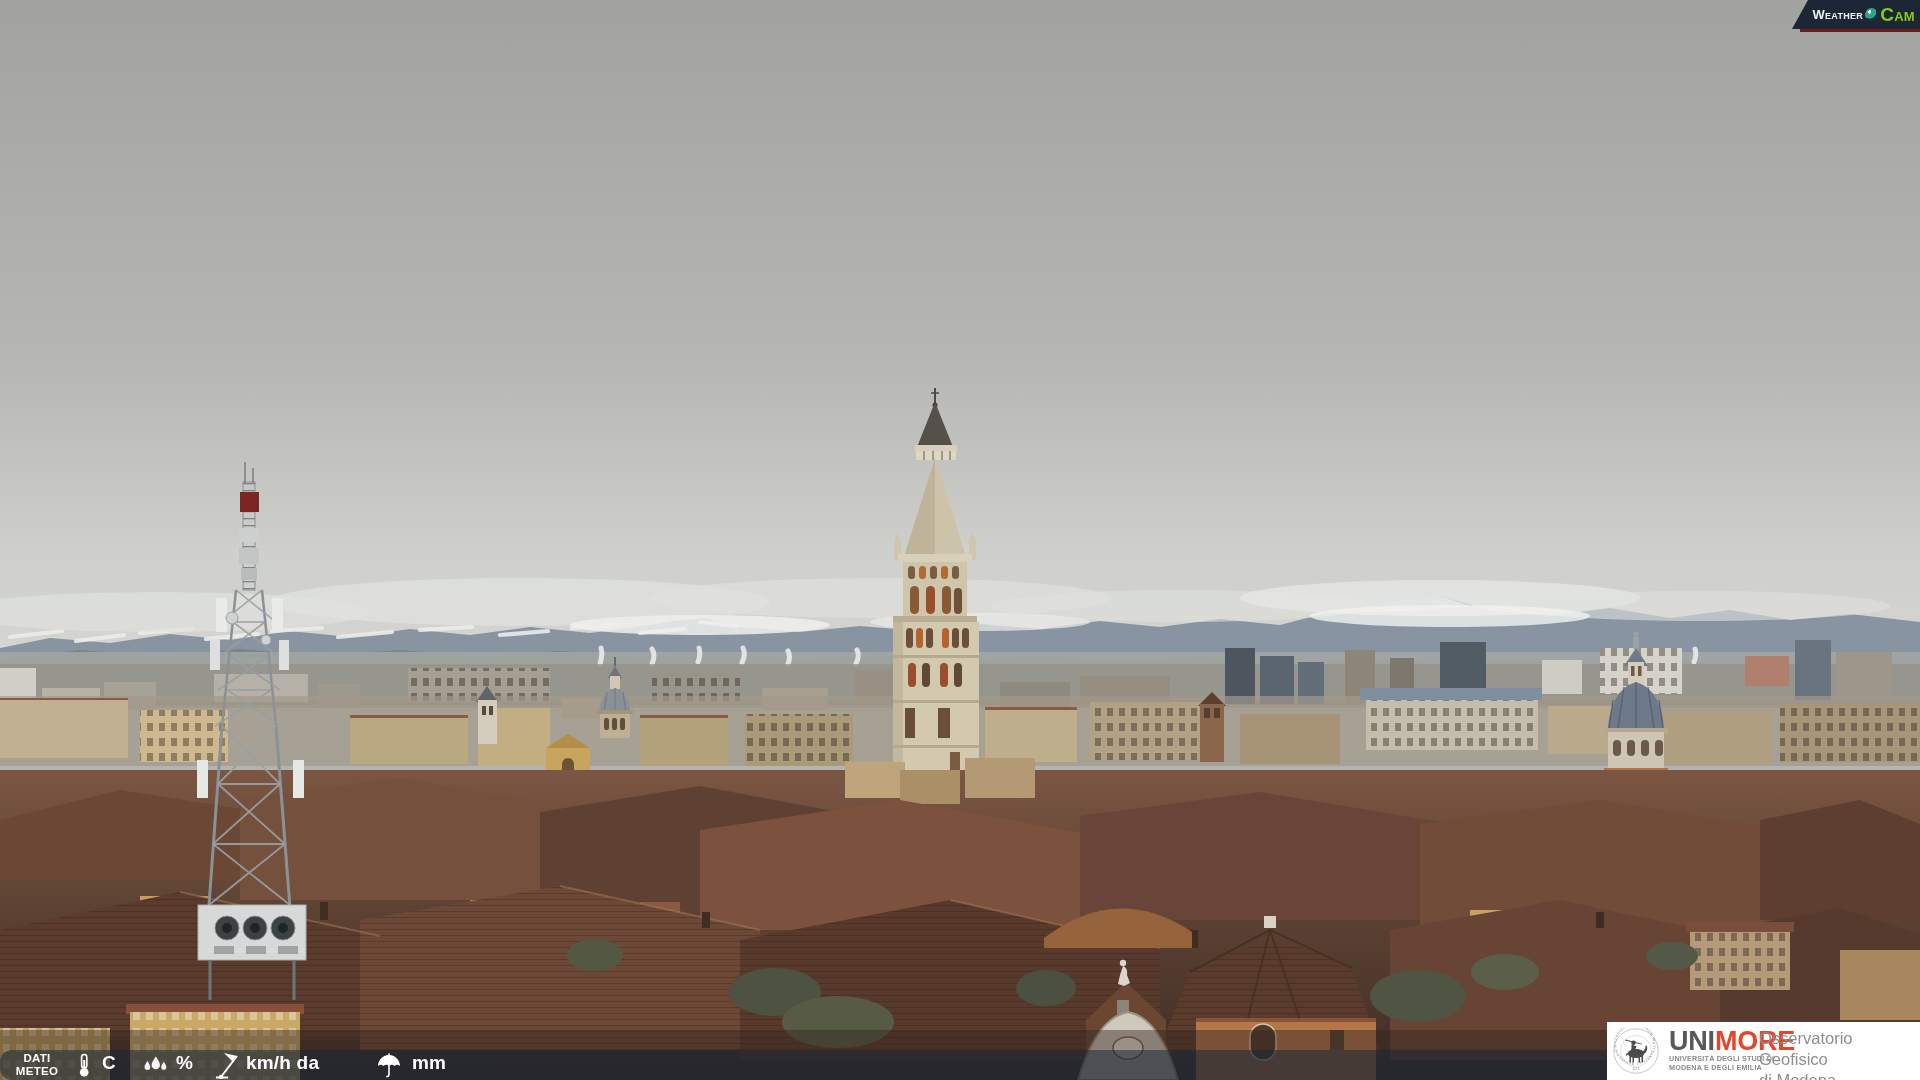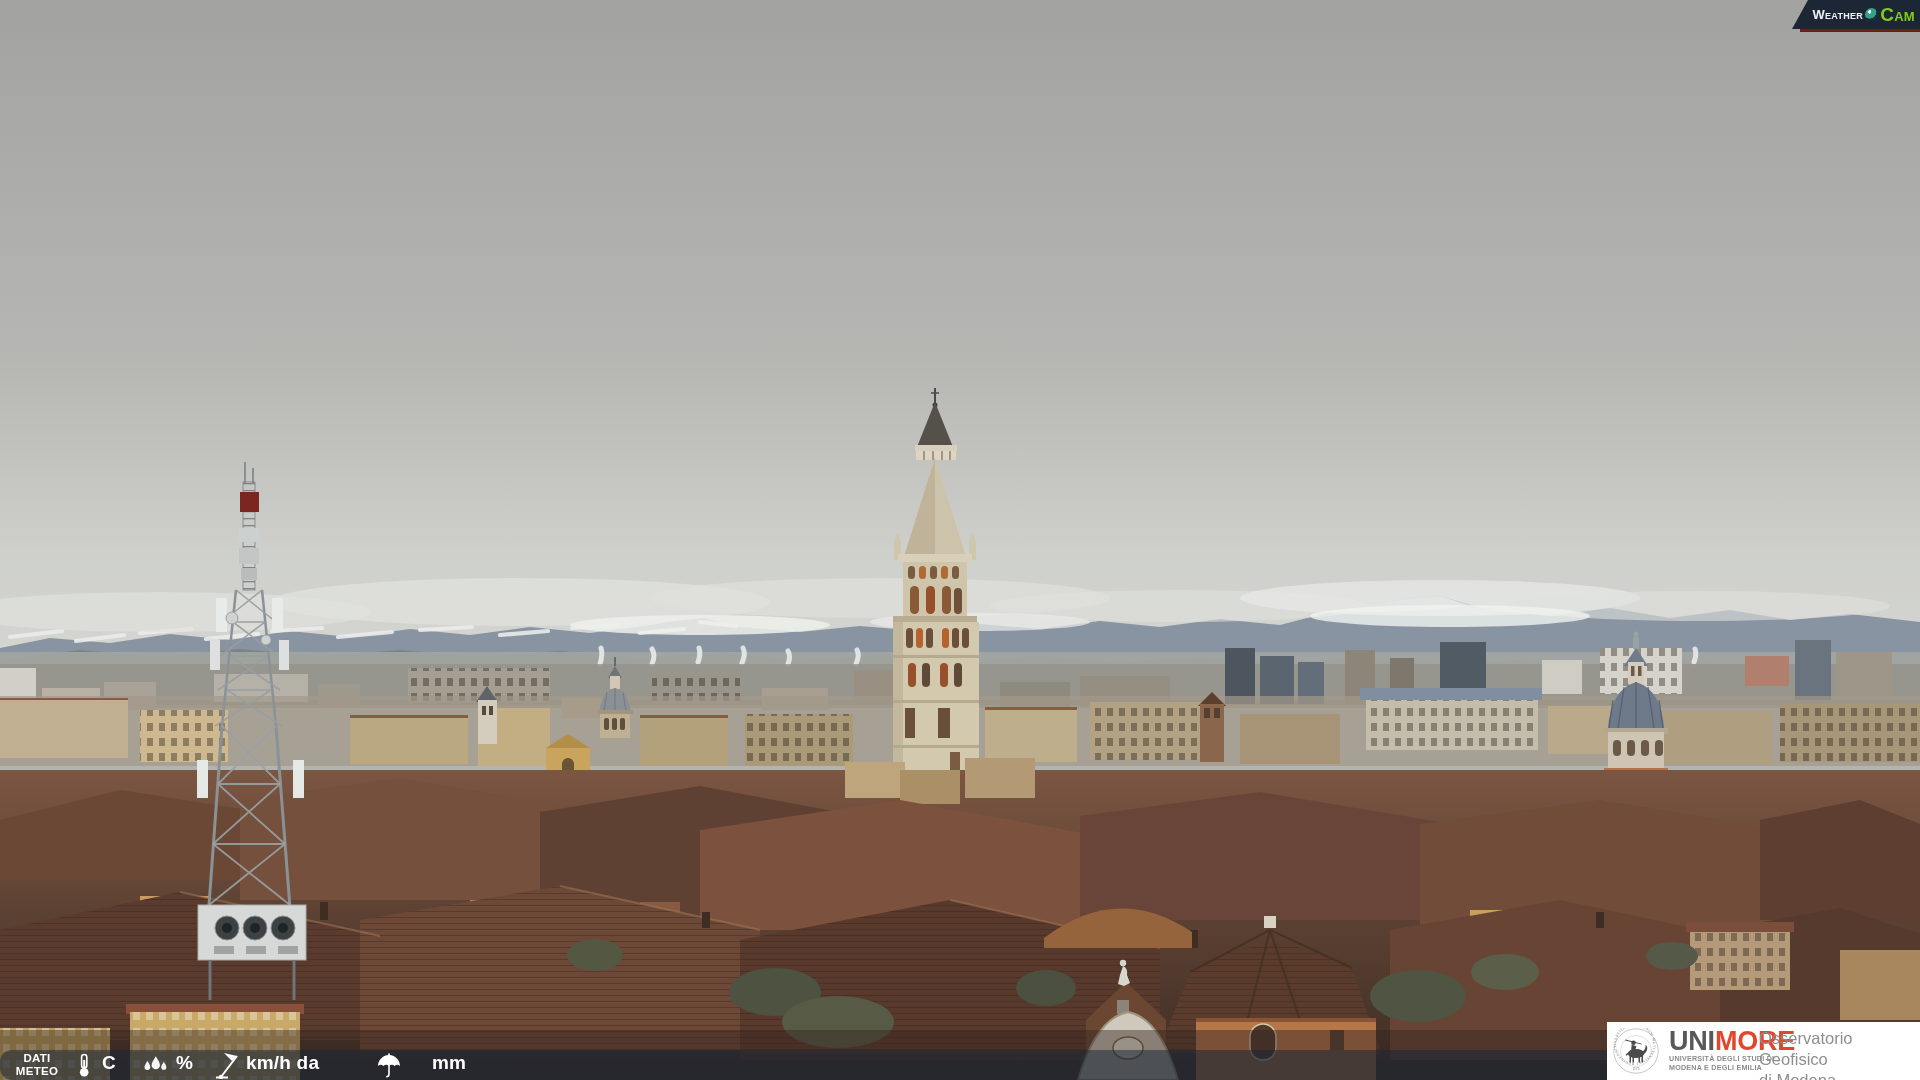--- a/index.html
+++ b/index.html
@@ -478,21 +478,21 @@
     <span class="mval" style="left:246px"></span>
     <span class="munit" style="left:246px">km/h da</span>
 
     <svg class="micon" style="left:376px;top:3px" width="26" height="25" viewBox="0 0 26 25">
       <rect x="12.2" y="0.4" width="1.6" height="2.4" fill="#fff"></rect>
       <path d="M13,2 C6,2 2,8 2,13 q2.7,-2.6 5.4,0 q2.8,-2.6 5.6,0 q2.8,-2.6 5.6,0 q2.7,-2.6 5.4,0 C24,8 20,2 13,2 Z" fill="#fff"></path>
       <rect x="12.2" y="12" width="1.6" height="9" fill="#fff"></rect>
       <path d="M13,21 q0,2.8 -2.8,2.8" fill="none" stroke="#fff" stroke-width="1.6"></path>
     </svg>
     <span class="mval" style="left:402px"></span>
-    <span class="munit" style="left:432px">mm</span>
+    <span class="munit" style="left:412px">mm</span>
   </div>
 
   <div class="brand">
     <svg class="seal" viewBox="0 0 46 46">
       <circle cx="23" cy="23" r="22.2" fill="#fff" stroke="#aeaeb0" stroke-width=".7"></circle>
       <circle cx="23" cy="23" r="15.5" fill="none" stroke="#c2c2c4" stroke-width=".5"></circle>
       <path id="sealArc" d="M4.5,23 A18.5,18.5 0 1 1 4.52,23.05" fill="none"></path>
       <text font-size="3.6" fill="#77777a" letter-spacing=".55" font-family="Liberation Serif, serif">
         <textPath href="#sealArc">UNIVERSITAS STUDIORUM MUTINENSIS ET REGINENSIS</textPath>
       </text>

